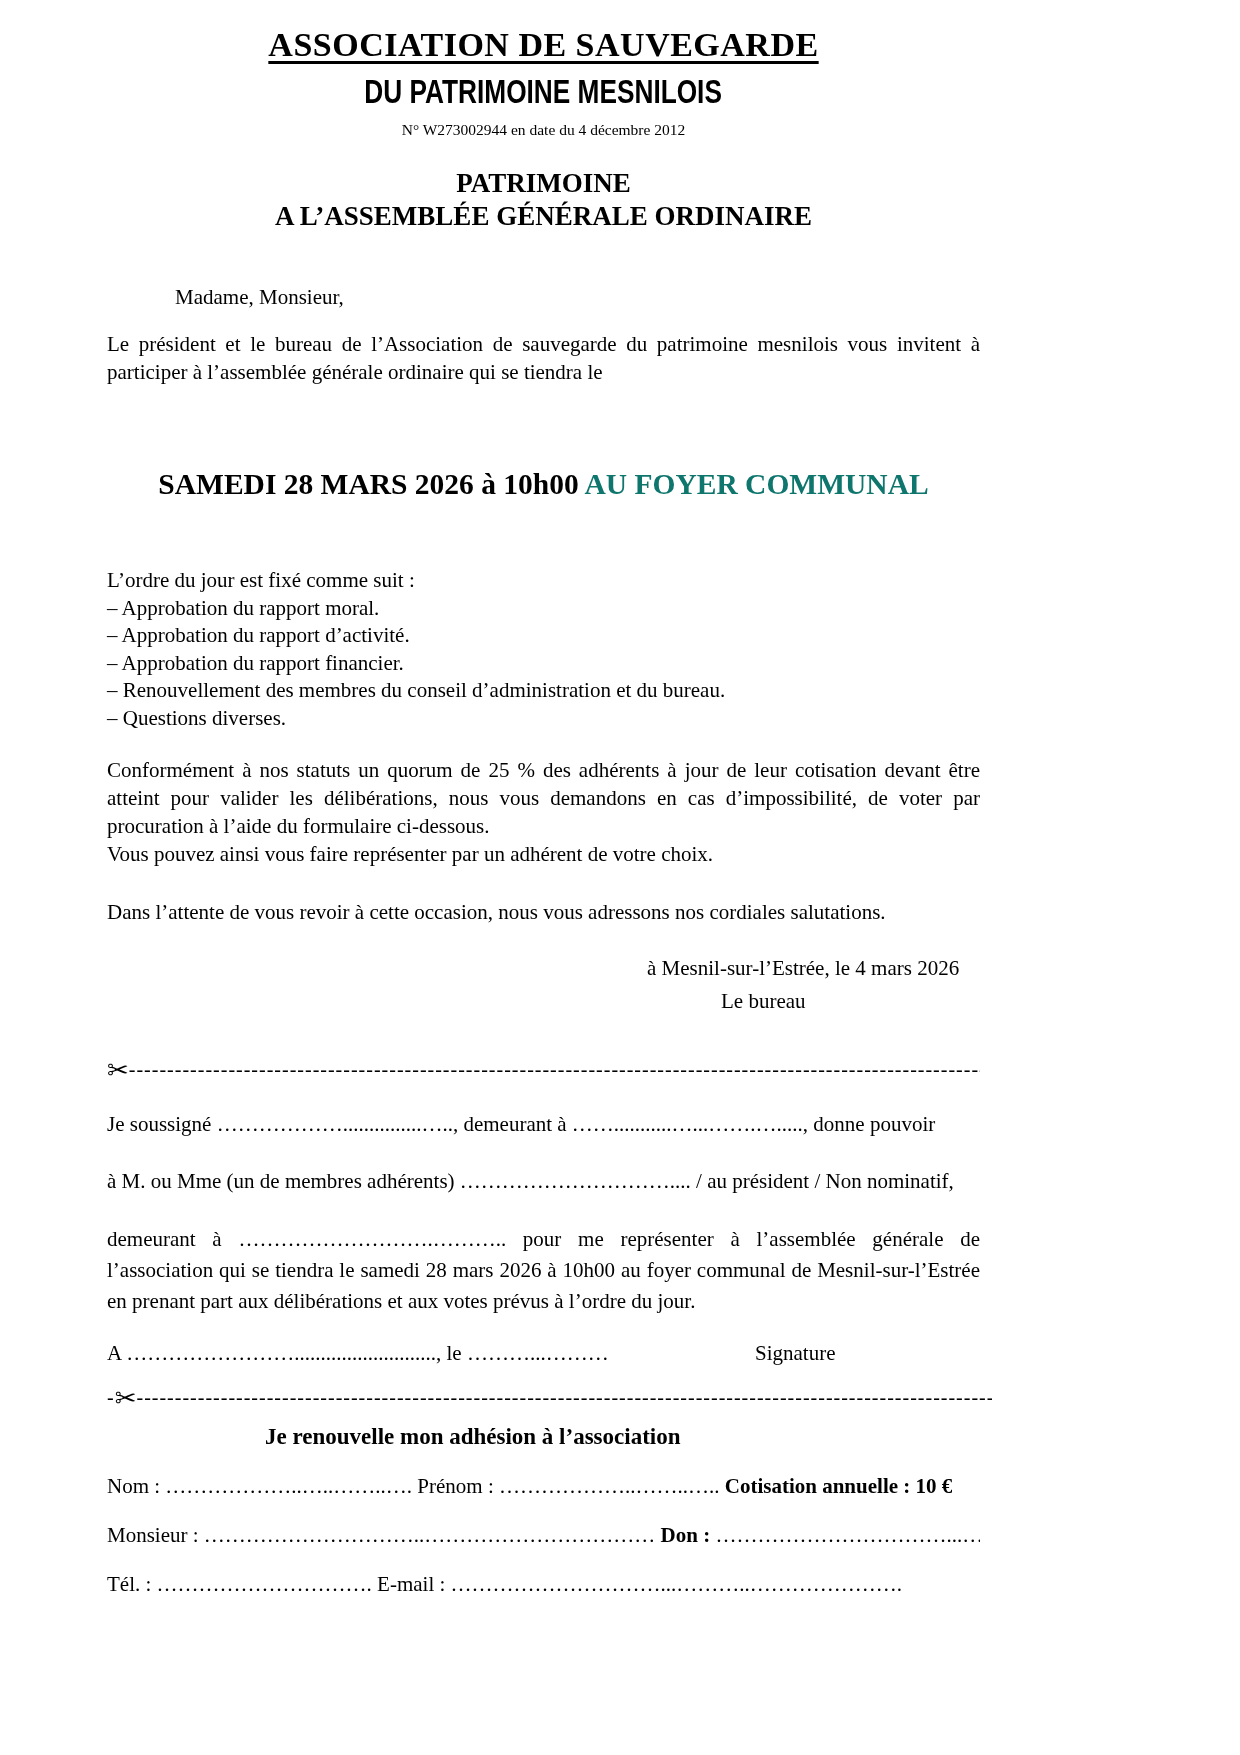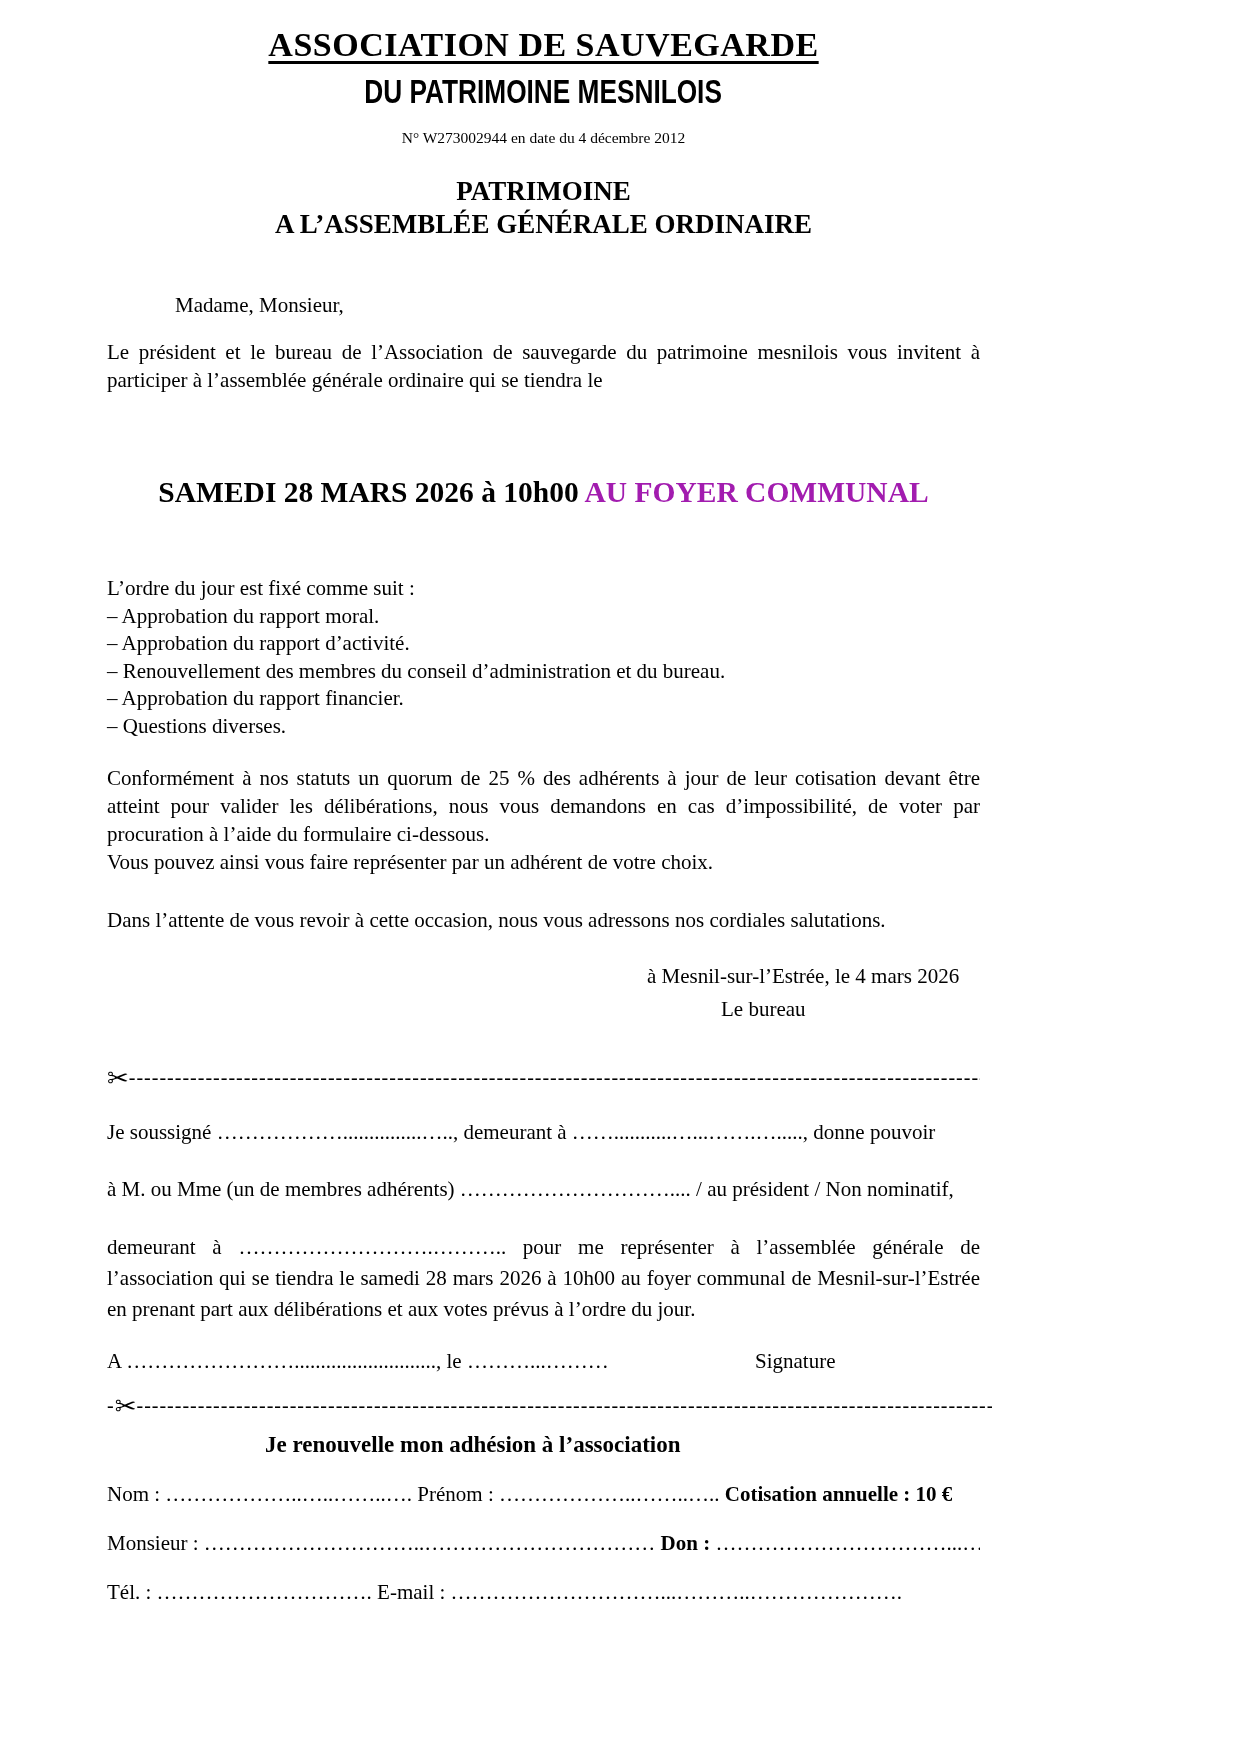--- a/index.html
+++ b/index.html
@@ -32,21 +32,21 @@
     font-weight:bold;
     font-family:"Liberation Sans", sans-serif;
   }
   .sub-title .condensed{
     display:inline-block;
     transform:scale(.82,1.04);
     transform-origin:center;
     letter-spacing:0px;
     white-space:nowrap;
   }
-  .reg-line{margin:18px 0 0 0;font-size:15.5px;text-align:center;}
+  .reg-line{margin:10px 0 0 0;font-size:15.5px;text-align:center;}
   .addr-line{margin:5px 0 0 0;font-size:15.5px;}
   .convocation{
     margin:28px 0 0 0;
     font-size:27px;
     font-weight:bold;
     line-height:33px;
   }
   .salutation{margin:52px 0 0 0;padding-left:68px;}
   .para{margin:20px 0 0 0;line-height:28px;text-align:justify;}
   .event-line{
@@ -109,29 +109,29 @@
   <div class="convocation center">
     <div>PATRIMOINE</div>
     <div>A L’ASSEMBLÉE GÉNÉRALE ORDINAIRE</div>
   </div>
 
   <p class="salutation">Madame, Monsieur,</p>
 
   <p class="para">Le président et le bureau de l’Association de sauvegarde du patrimoine mesnilois vous invitent à participer à l’assemblée générale ordinaire qui se tiendra le</p>
 
   <div class="event-line">
-    <span>SAMEDI 28 MARS 2026 à 10h00 </span><span style="color: #a21caf; margin-top: 36px;">AU FOYER COMMUNAL</span>
+    <span>SAMEDI 28 MARS 2026 à 10h00 </span><span style="color: #0f766e; margin-top: 36px;">AU FOYER COMMUNAL</span>
   </div>
 
   <div class="agenda">
     <div>L’ordre du jour est fixé comme suit :</div>
     <div>– Approbation du rapport moral.</div>
     <div>– Approbation du rapport d’activité.</div>
+    <div>– Approbation du rapport financier.</div>
     <div>– Renouvellement des membres du conseil d’administration et du bureau.</div>
-    <div>– Approbation du rapport financier.</div>
     <div>– Questions diverses.</div>
   </div>
 
   <p class="quorum">Conformément à nos statuts un quorum de 25 % des adhérents à jour de leur cotisation devant être atteint pour valider les délibérations, nous vous demandons en cas d’impossibilité, de voter par procuration à l’aide du formulaire ci-dessous.</p>
   <p class="quorum-extra">Vous pouvez ainsi vous faire représenter par un adhérent de votre choix.</p>
 
   <p class="closing">Dans l’attente de vous revoir à cette occasion, nous vous adressons nos cordiales salutations.</p>
 
   <p class="dateline">à Mesnil-sur-l’Estrée, le 4 mars 2026</p>
   <p class="signoff">Le bureau</p>

